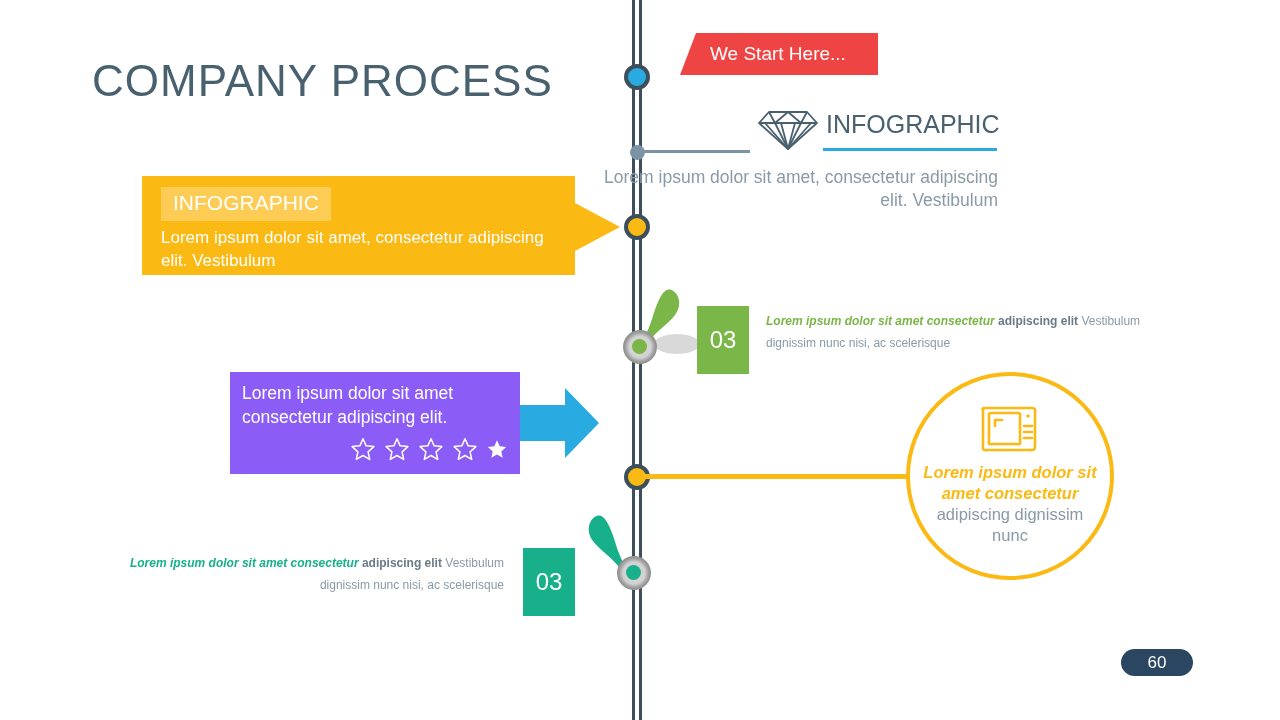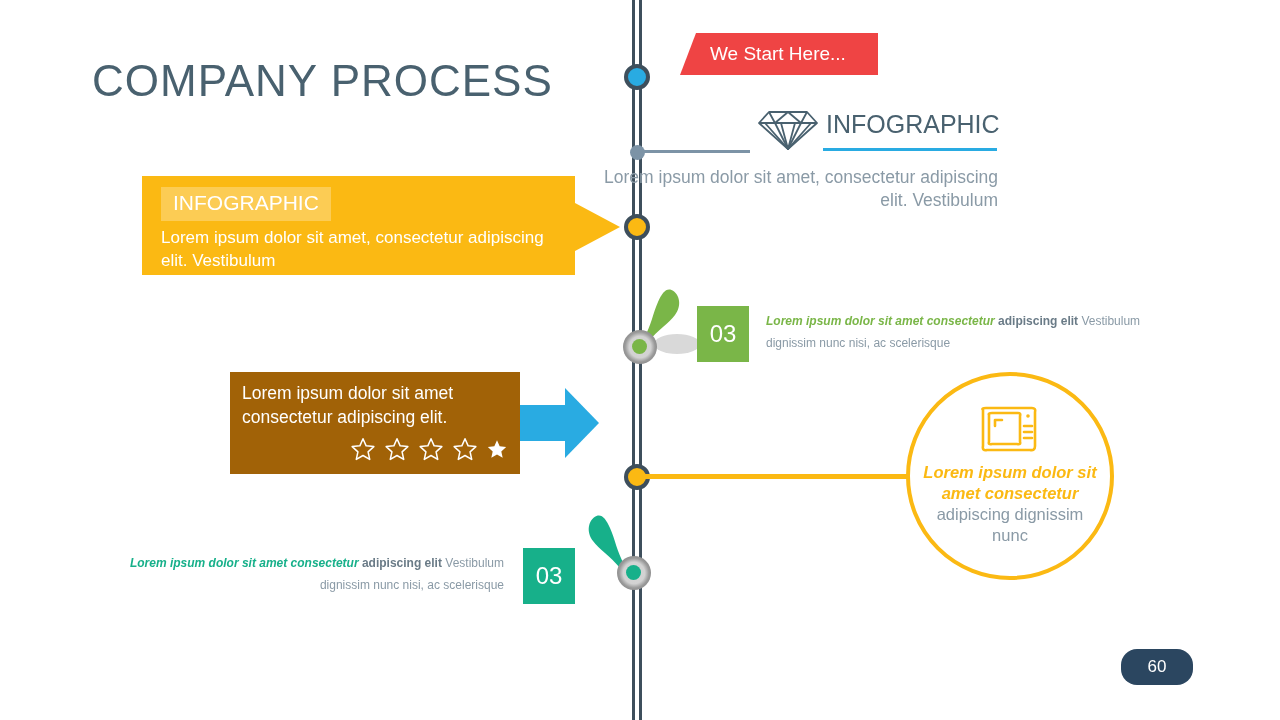--- a/index.html
+++ b/index.html
@@ -85,34 +85,34 @@
   .pin-target{
     position:absolute;width:34px;height:34px;border-radius:50%;
     background:radial-gradient(circle at 50% 50%, #d7d7d7 0%, #d2d2d2 45%, #9a9a9a 62%, #6f6f6f 100%);
     box-sizing:border-box;
   }
   .pin-drop{position:absolute;width:46px;height:58px;}
   .pin-dot{position:absolute;width:15px;height:15px;border-radius:50%;}
 
   
   .num-badge{
-    position:absolute;width:52px;height:56px;
+    position:absolute;width:52px;height:68px;
     display:flex;align-items:center;justify-content:center;
     color:#ffffff;font-size:24px;
   }
 
   
   .row-text{position:absolute;font-size:12px;line-height:22px;color:#8a9aa6;}
   .row-text b.lead{font-style:italic;font-weight:bold;}
   .row-text b.dark{color:#6a7b87;font-weight:bold;font-style:normal;}
 
   
   .blue-box{
     position:absolute;left:230px;top:372px;width:290px;height:102px;
-    background:#a16207;
+    background:#8b5cf6;
     text-decoration:underline;
   }
   .blue-arrow-stem{position:absolute;left:520px;top:405px;width:46px;height:36px;background:#29abe2;}
   .blue-arrow-head{
     position:absolute;left:565px;top:388px;
     width:0;height:0;
     border-top:35px solid transparent;
     border-bottom:35px solid transparent;
     border-left:34px solid #29abe2;
   }
@@ -132,21 +132,21 @@
   .tv-icon{position:absolute;left:978px;top:400px;width:62px;height:58px;}
   .circle-text{
     position:absolute;left:921px;top:462px;width:178px;
     text-align:center;font-size:16.5px;line-height:21px;
   }
   .circle-text .hl{color:#fbb913;font-weight:bold;font-style:italic;}
   .circle-text .sub{color:#8a9aa6;}
 
   
   .page-num{
-    position:absolute;left:1121px;top:649px;width:72px;height:36px;
+    position:absolute;left:1121px;top:649px;width:72px;height:27px;
     background:#2b4660;border-radius:16px;
     display:flex;align-items:center;justify-content:center;
     color:#ffffff;font-size:17px;
   }
 </style>
 </head>
 <body>
 
 <div class="slide">
 

